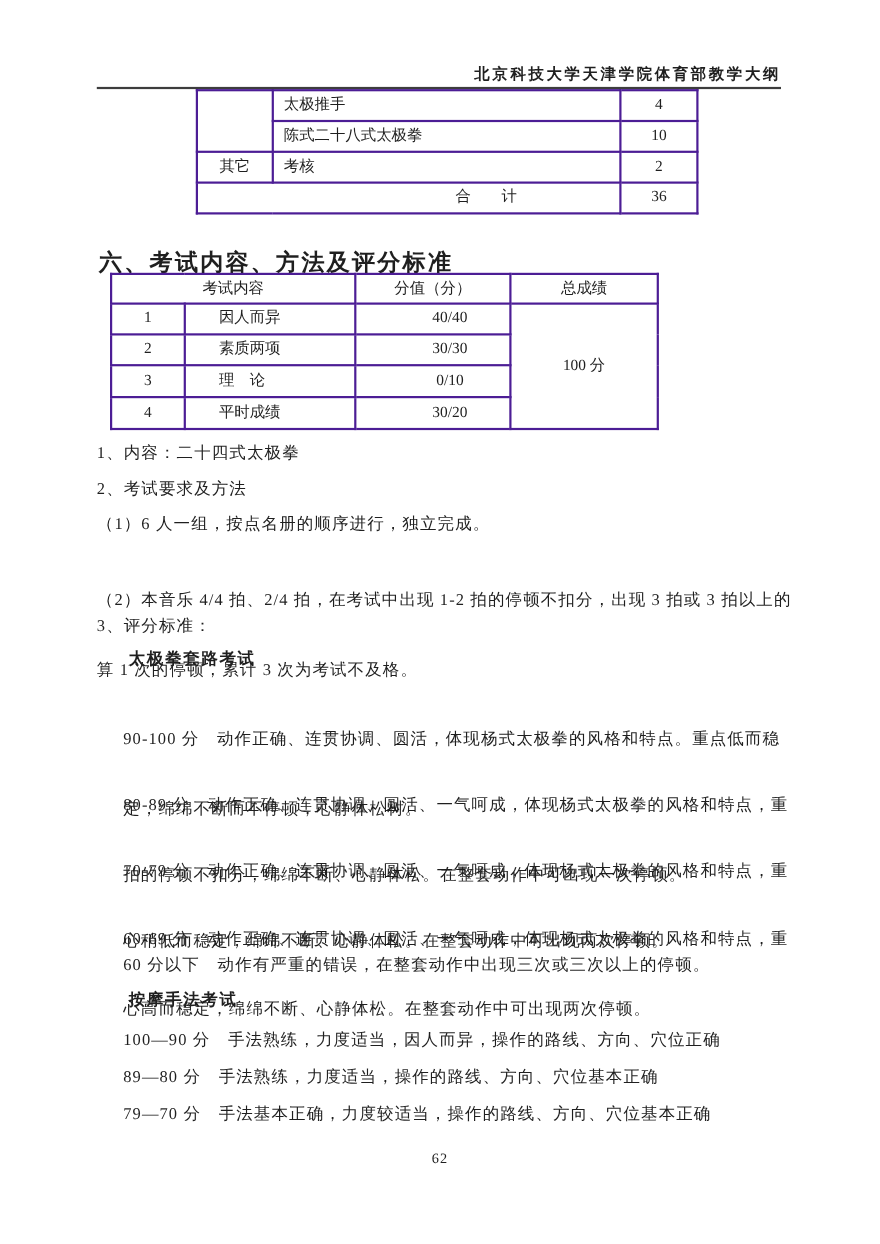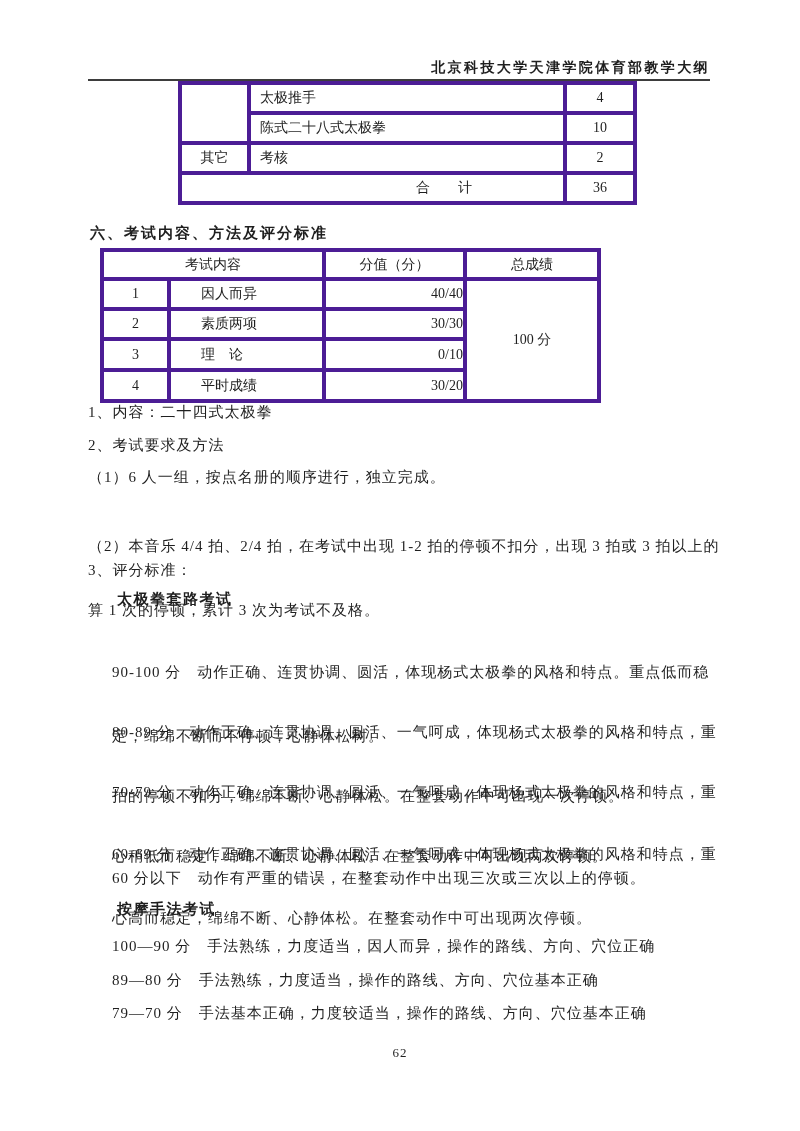--- a/index.html
+++ b/index.html
@@ -6,35 +6,35 @@
   .page {
     position:relative; width:800px; height:1131px; background:#ffffff;
     font-family:"Liberation Serif","DejaVu Serif",serif; color:#1f1f1f;
     overflow:hidden;
   }
   .abs { position:absolute; white-space:pre; }
   .hdr-title { font-size:14px; font-weight:bold; letter-spacing:2.4px; }
   .hdr-rule { position:absolute; background:#3d3d3d; }
   table { border-collapse:collapse; table-layout:fixed; position:absolute; }
   td {
-    border:4px solid #4c1d95; font-size:14px; line-height:1;
+    border:2px solid #4c1d95; font-size:14px; line-height:1;
     padding:0; vertical-align:middle; white-space:pre; overflow:hidden;
   }
   .t1 { left:178px; top:81px; width:455px; }
   .t1 td { height:26px; }
   .t2 { left:100px; top:248px; width:497px; }
   .cell-center { text-align:center; }
   .cell-left9  { text-align:left; padding-left:9px; }
   .cell-left30 { text-align:left; padding-left:30px; }
-  .cell-left31 { text-align:right; padding-left:31px; }
+  .cell-left31 { text-align:center; padding-left:31px; }
   .cell-total-label { text-align:left; padding-left:234px; }
   .body-line { font-size:15px; letter-spacing:1px; line-height:28px; height:28px; }
   .para { position:absolute; white-space:pre; }
   .para .body-line { display:block; }
-  .sec-heading { font-size:15px; font-weight:bold; letter-spacing:2px; }
+  .sec-heading { font-size:21px; font-weight:bold; letter-spacing:2px; }
   .sub-heading { font-size:15px; font-weight:bold; letter-spacing:1.5px; }
   .pagenum { position:absolute; left:0; width:800px; text-align:center;
              font-size:13px; letter-spacing:1px; }
 </style>
 </head>
 <body>
 
 <div class="page">
 
   <div class="abs hdr-title" style="top:59px; right:90px;font-family:Liberation Serif, serif;">北京科技大学天津学院体育部教学大纲</div>

